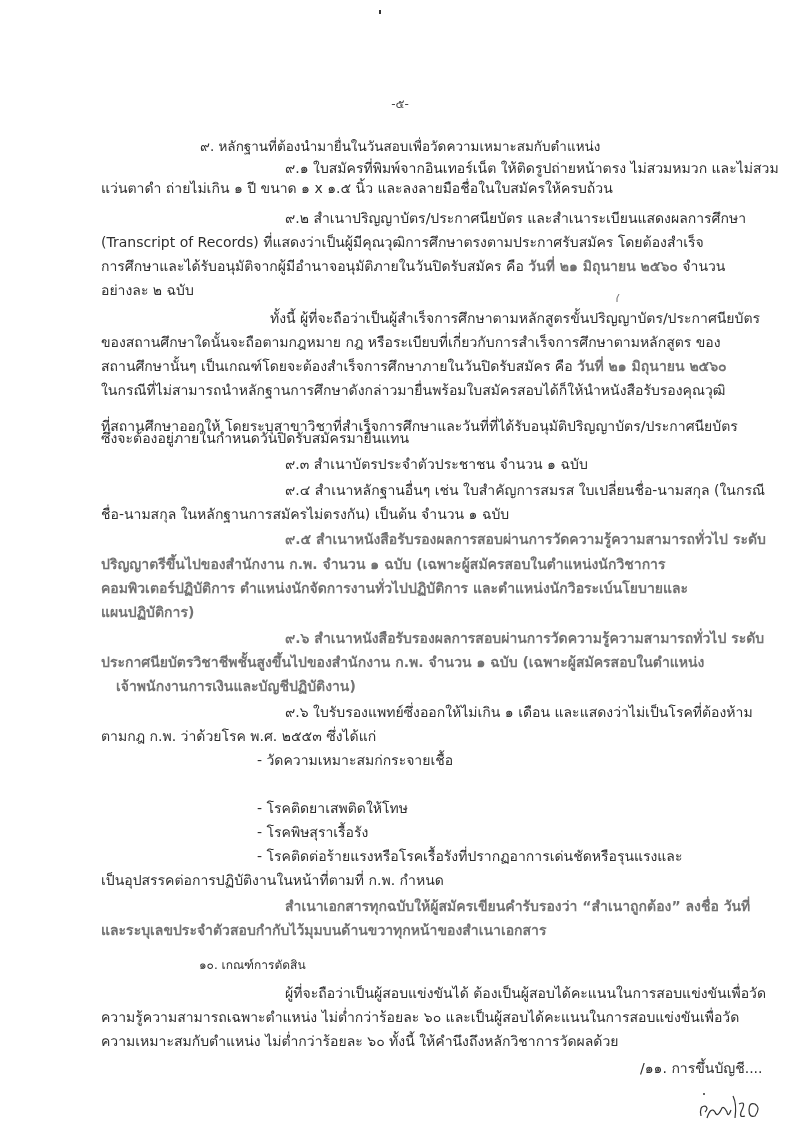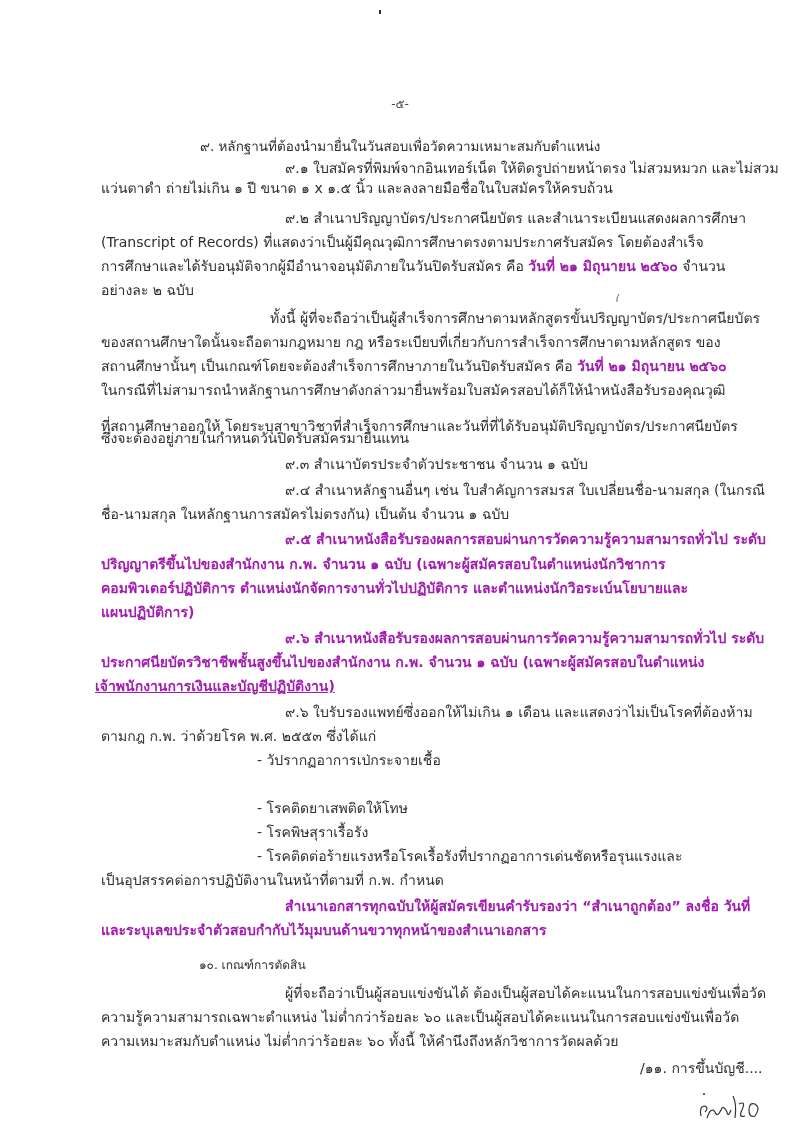--- a/index.html
+++ b/index.html
@@ -7,21 +7,21 @@
       width: 800px; height: 1131px; position: relative; overflow: hidden;
       font-family: "DejaVu Sans", "Liberation Sans", sans-serif;
       color: #2a2a2a;
     }
     .page { position: absolute; left: 0; top: 0; width: 800px; height: 1131px; }
     .dot { position: absolute; left: 379px; top: 10px; width: 2px; height: 4px; background: #333; }
     .pagenum { position: absolute; left: 0; width: 800px; top: 94px; text-align: center; font-size: 12px; color: #444; }
     .line {
       position: absolute; font-size: 14px; line-height: 16px; white-space: nowrap; color: #2e2e2e;
     }
-    .b { font-weight: bold; color: #a21caf; }
+    .b { font-weight: bold; color: #737373; }
     .sig { position: absolute; left: 697px; top: 1092px; width: 70px; height: 30px; }
     .mark { position: absolute; left: 615px; top: 293px; width: 6px; height: 10px; }
   </style>
 </head>
 <body>
 
 <div class="page">
   <div class="dot"></div>
   <div class="pagenum">-๕-</div>
 
@@ -55,26 +55,26 @@
   <div class="line" style="left:285px; top:482px;">๙.๔ สำเนาหลักฐานอื่นๆ เช่น ใบสำคัญการสมรส ใบเปลี่ยนชื่อ-นามสกุล (ในกรณี</div>
   <div class="line" style="left:101px; top:506px;">ชื่อ-นามสกุล ในหลักฐานการสมัครไม่ตรงกัน) เป็นต้น จำนวน ๑ ฉบับ</div>
 
   <div class="line b" style="left:285px; top:531px;">๙.๕ สำเนาหนังสือรับรองผลการสอบผ่านการวัดความรู้ความสามารถทั่วไป ระดับ</div>
   <div class="line b" style="left:101px; top:556px;">ปริญญาตรีขึ้นไปของสำนักงาน ก.พ. จำนวน ๑ ฉบับ (เฉพาะผู้สมัครสอบในตำแหน่งนักวิชาการ</div>
   <div class="line b" style="left:101px; top:580px;">คอมพิวเตอร์ปฏิบัติการ ตำแหน่งนักจัดการงานทั่วไปปฏิบัติการ และตำแหน่งนักวิอระเบ์นโยบายและ</div>
   <div class="line b" style="left:101px; top:604px;">แผนปฏิบัติการ)</div>
 
   <div class="line b" style="left:285px; top:630px;">๙.๖ สำเนาหนังสือรับรองผลการสอบผ่านการวัดความรู้ความสามารถทั่วไป ระดับ</div>
   <div class="line b" style="left:101px; top:654px;">ประกาศนียบัตรวิชาชีพชั้นสูงขึ้นไปของสำนักงาน ก.พ. จำนวน ๑ ฉบับ (เฉพาะผู้สมัครสอบในตำแหน่ง</div>
-  <div class="line b" style="left:95px; top:678px;text-decoration:underline;">เจ้าพนักงานการเงินและบัญชีปฏิบัติงาน)</div>
+  <div class="line b" style="left:116px; top:678px;">เจ้าพนักงานการเงินและบัญชีปฏิบัติงาน)</div>
 
   <div class="line" style="left:285px; top:704px;">๙.๖ ใบรับรองแพทย์ซึ่งออกให้ไม่เกิน ๑ เดือน และแสดงว่าไม่เป็นโรคที่ต้องห้าม</div>
   <div class="line" style="left:101px; top:728px;">ตามกฎ ก.พ. ว่าด้วยโรค พ.ศ. ๒๕๕๓ ซึ่งได้แก่</div>
 
-  <div class="line" style="left:257px; top:752px;">- วัปรากฏอาการเป่กระจายเชื้อ</div>
+  <div class="line" style="left:257px; top:752px;">- วัดความเหมาะสมก่กระจายเชื้อ</div>
   <div class="line" style="left:257px; top:800px;">- โรคติดยาเสพติดให้โทษ</div>
   <div class="line" style="left:257px; top:824px;">- โรคพิษสุราเรื้อรัง</div>
   <div class="line" style="left:257px; top:848px;">- โรคติดต่อร้ายแรงหรือโรคเรื้อรังที่ปรากฏอาการเด่นชัดหรือรุนแรงและ</div>
   <div class="line" style="left:101px; top:872px;">เป็นอุปสรรคต่อการปฏิบัติงานในหน้าที่ตามที่ ก.พ. กำหนด</div>
 
   <div class="line b" style="left:285px; top:898px;">สำเนาเอกสารทุกฉบับให้ผู้สมัครเขียนคำรับรองว่า “สำเนาถูกต้อง” ลงชื่อ วันที่</div>
   <div class="line b" style="left:101px; top:922px;">และระบุเลขประจำตัวสอบกำกับไว้มุมบนด้านขวาทุกหน้าของสำเนาเอกสาร</div>
 
   <div class="line" style="left:199px; top:957px; font-size:12px;">๑๐. เกณฑ์การตัดสิน</div>
   <div class="line" style="left:285px; top:985px;">ผู้ที่จะถือว่าเป็นผู้สอบแข่งขันได้ ต้องเป็นผู้สอบได้คะแนนในการสอบแข่งขันเพื่อวัด</div>

